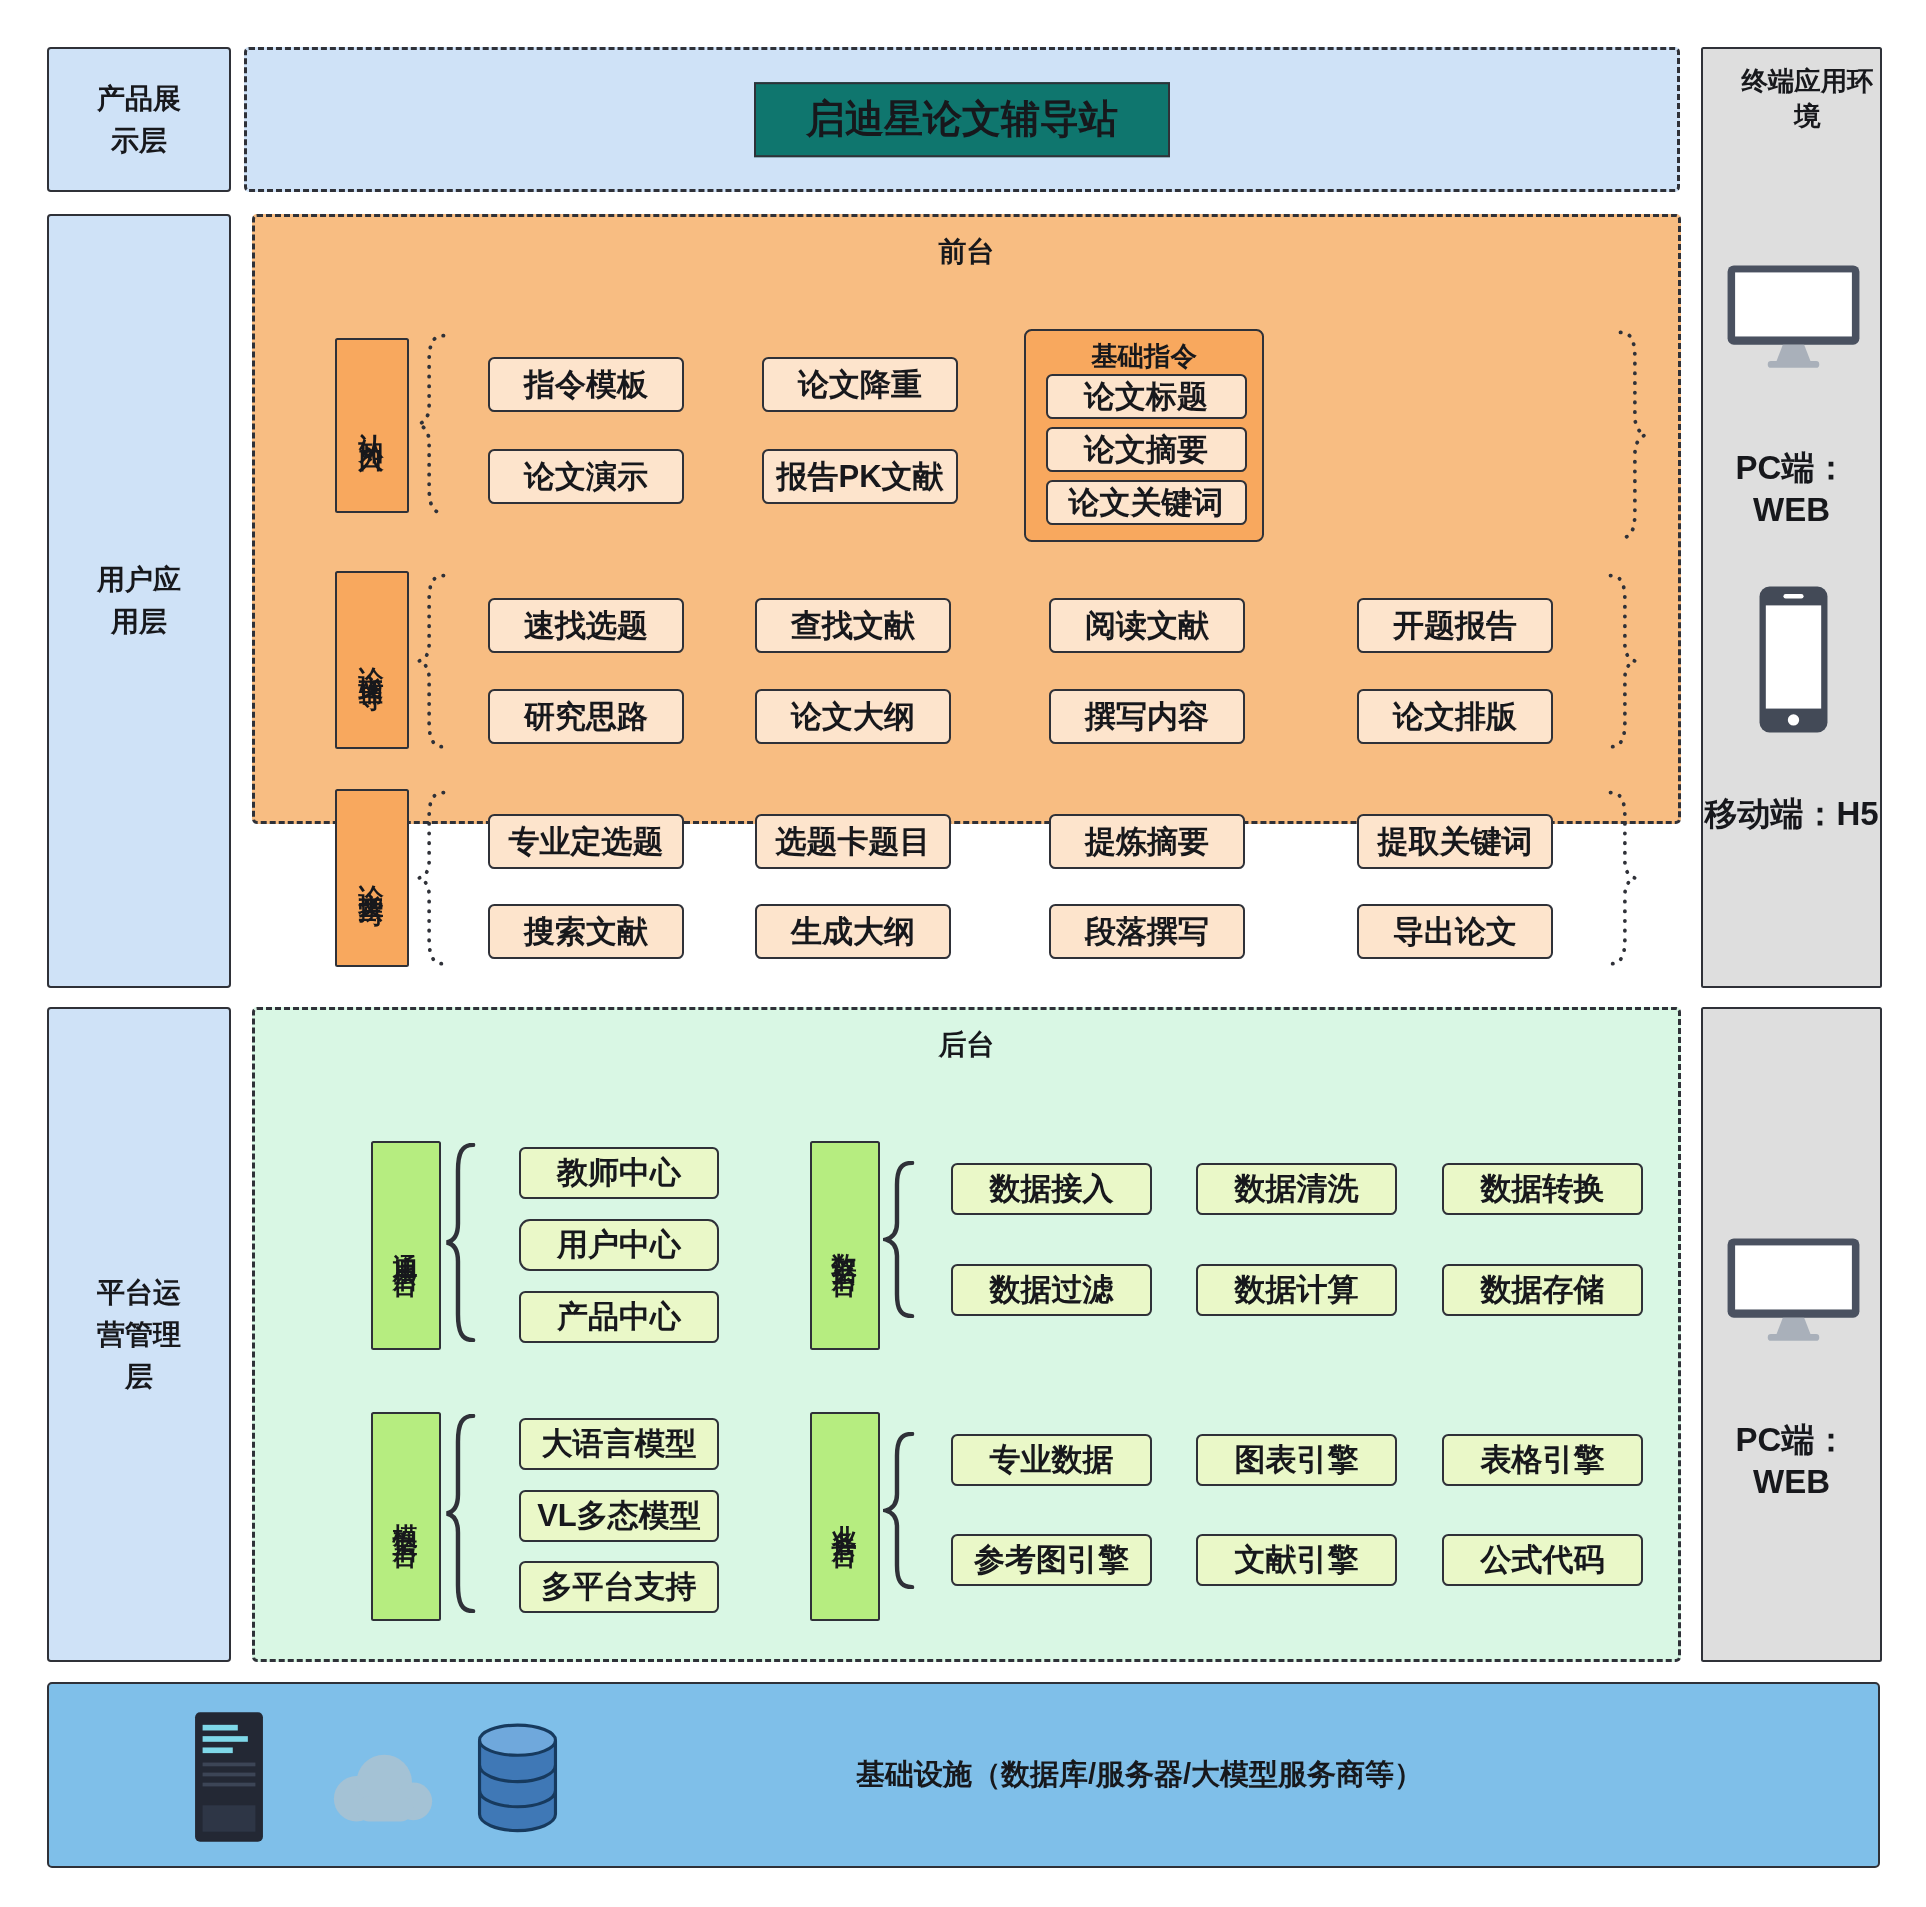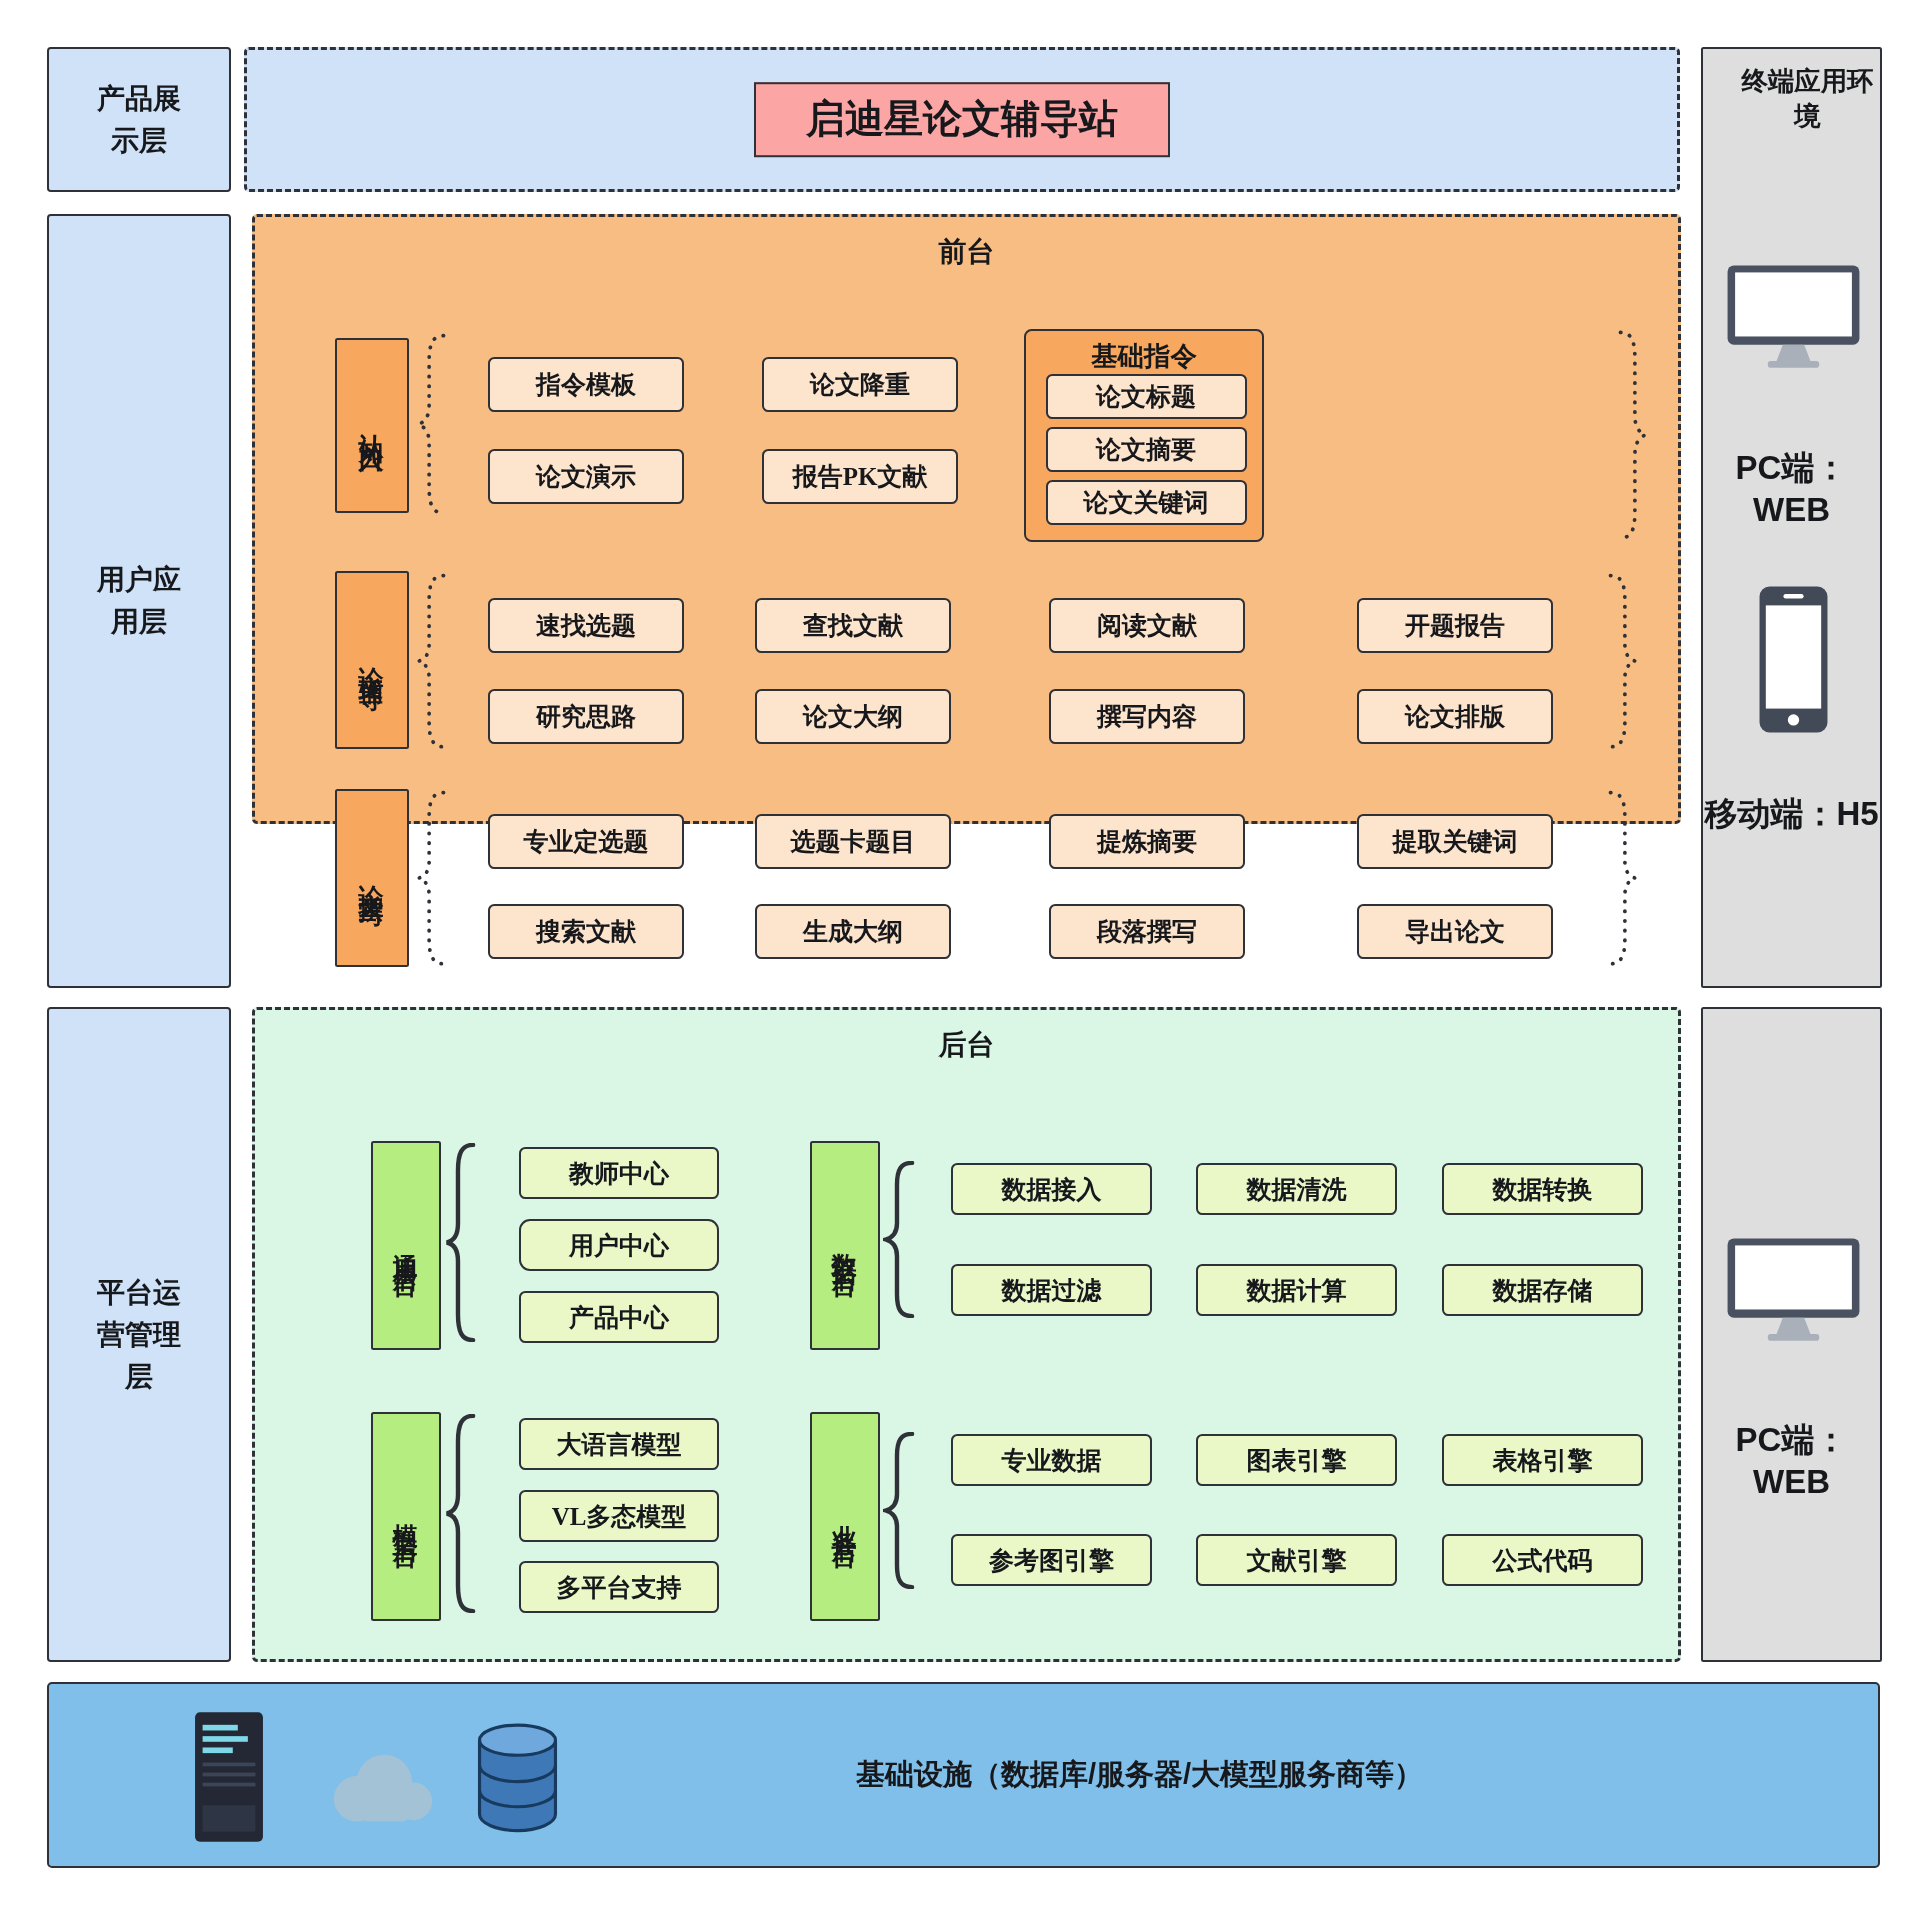--- a/index.html
+++ b/index.html
@@ -4,35 +4,35 @@
 <style>
   *{margin:0;padding:0;}
   body{background:#ffffff;}
   .canvas{position:relative;width:1926px;height:1907px;background:#ffffff;
           font-family:"Liberation Sans","DejaVu Sans",sans-serif;color:#17181c;}
   .abs{position:absolute;box-sizing:border-box;}
   .layer{background:var(--layer-blue,#cfe2f7);border:2.5px solid var(--border-dark,#2f3138);
          border-radius:3.8px;display:flex;align-items:center;justify-content:center;}
   .layer-text{width:88px;text-align:center;font-weight:bold;font-size:28px;line-height:1.5;}
   .band{background:var(--layer-blue,#cfe2f7);border:3.1px dashed var(--border-dark,#2f3138);border-radius:5px;}
-  .title-box{position:absolute;left:50%;top:50%;transform:translate(-50%,-50%);background:#fca5a5;
+  .title-box{position:absolute;left:50%;top:50%;transform:translate(-50%,-50%);background:#0f766e;
              border:2.5px solid var(--border-dark,#2f3138);padding:8.8px 50px;font-size:39px;
              font-weight:bold;white-space:nowrap;}
   .panel{border:3.1px dashed var(--border-dark,#2f3138);border-radius:5px;}
   .panel.front{background:var(--frontend-orange,#f8bd82);}
   .panel.back{background:var(--backend-green,#d9f7e4);}
   .panel-title{position:absolute;top:16.4px;left:0;right:0;text-align:center;font-size:28px;font-weight:bold;}
   .vlabel{writing-mode:vertical-rl;text-orientation:upright;display:flex;align-items:center;
           justify-content:center;font-size:25px;font-weight:bold;letter-spacing:6.3px;
           border:2.5px solid var(--border-dark,#2f3138);border-radius:2.5px;}
   .vlabel.front{background:var(--frontend-accent,#f8a85e);}
   .vlabel.back{background:var(--backend-accent,#b6ed80);}
-  .node{display:flex;align-items:center;justify-content:center;font-size:25px;font-weight:600;
+  .node{display:flex;align-items:center;justify-content:center;font-size:31px;font-weight:600;
         background:var(--frontend-item,#fde4cc);border:2.5px solid var(--border-dark,#2f3138);
-        border-radius:6.3px;white-space:nowrap;font-family:Liberation Serif, serif;}
+        border-radius:6.3px;white-space:nowrap;}
   .node.back{background:var(--backend-item,#eaf8c8);}
   .group{background:var(--frontend-accent,#f8a85e);border:2.5px solid var(--border-dark,#2f3138);border-radius:7.6px;}
   .g-title{position:absolute;top:7.6px;left:0;right:0;text-align:center;font-size:26.4px;font-weight:bold;}
   .gray-panel{background:var(--panel-gray,#dedede);border:2.5px solid var(--border-dark,#2f3138);border-radius:2.5px;}
   .gp-title{position:absolute;top:15px;left:0;right:0;text-align:center;font-size:26.4px;font-weight:bold;padding-left:32px;}
   .gp-label{position:absolute;left:0;right:0;text-align:center;font-size:33px;font-weight:600;}
   .infra{background:var(--infra-blue,#7fbfe9);border:2.5px solid var(--border-dark,#2f3138);border-radius:5px;}
   .infra-label{position:absolute;left:390px;right:38px;top:0;bottom:0;display:flex;align-items:center;
                justify-content:center;font-size:29px;font-weight:bold;}
   .brace{position:absolute;}

